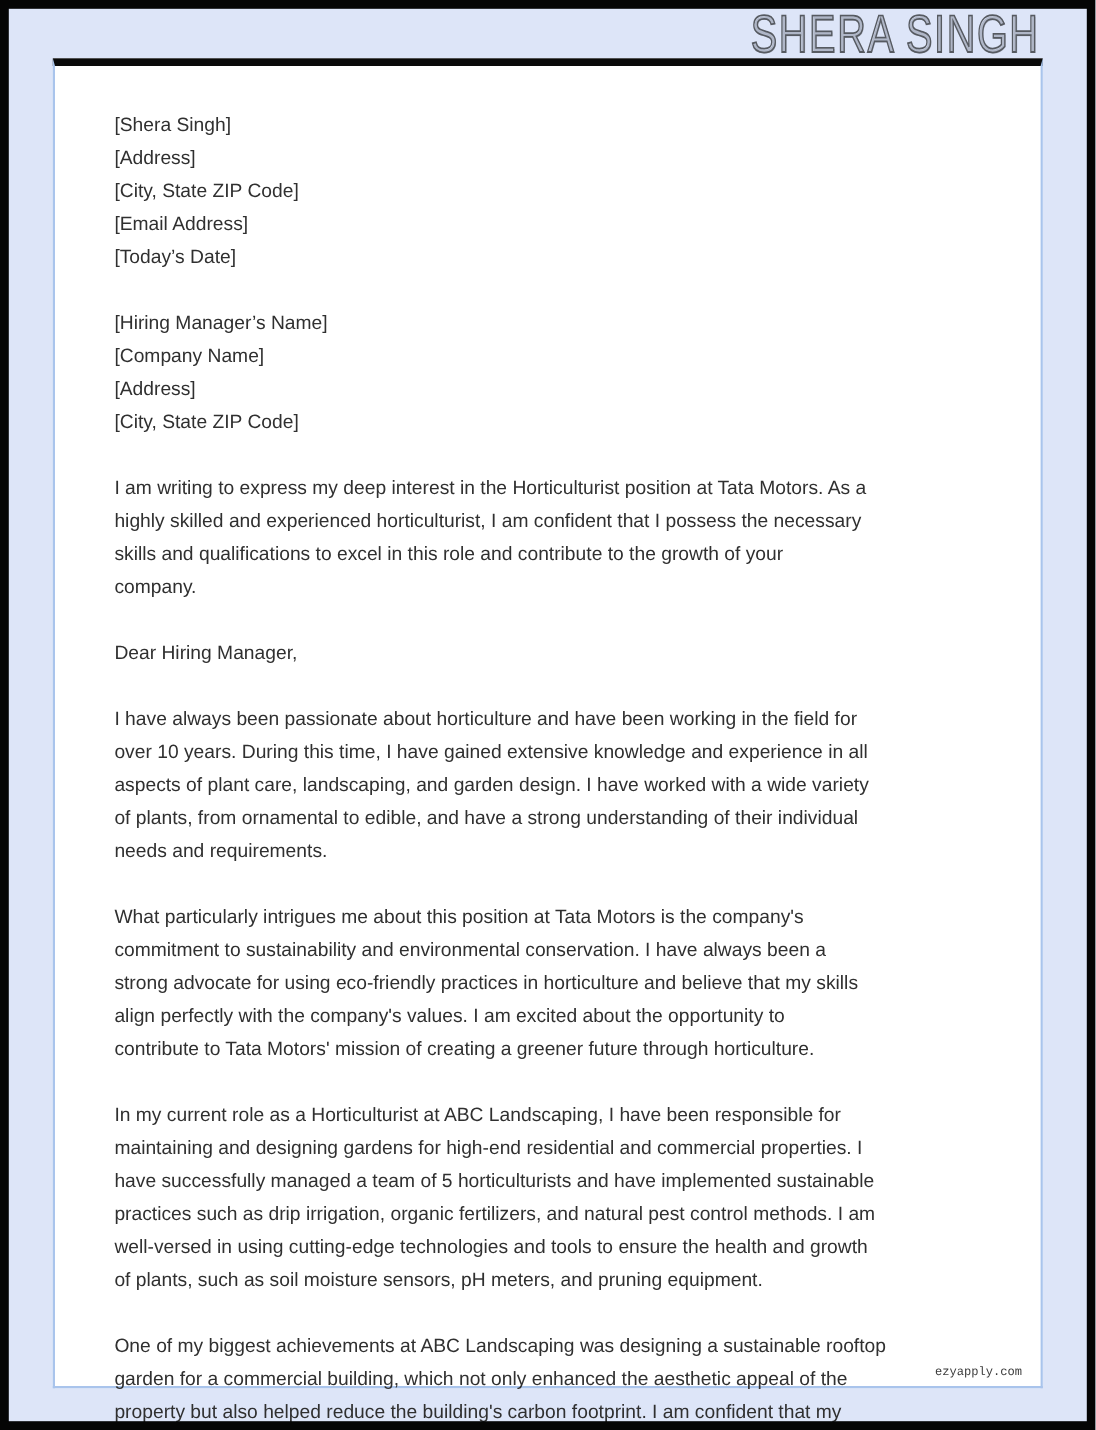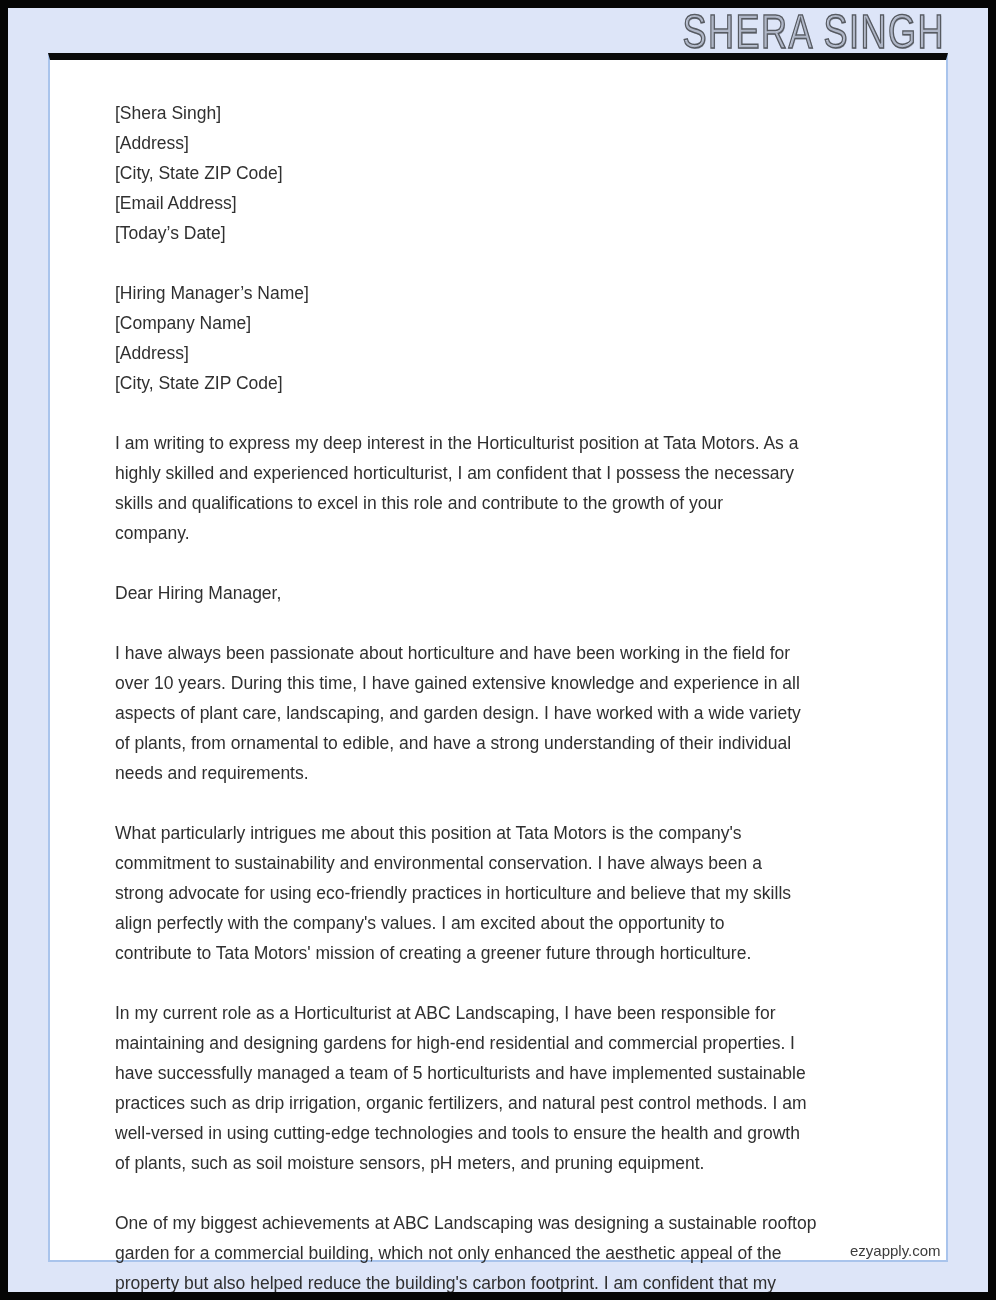--- a/index.html
+++ b/index.html
@@ -58,30 +58,31 @@
     left:99px;top:98px;
     width:800px;
     z-index:2;
     font-size:17.5px;
     line-height:30px;
     font-weight:300;
     color:var(--text-color);
   }
   .letter-block{
     white-space:pre-line;
-    margin:0 0 30px 16px;
+    margin:0 0 30px 5px;
   }
   .letter-block:last-child{margin-bottom:0;}
   .watermark{
     position:absolute;
     left:850px;top:1242px;
     z-index:10;
-    font-size:15px;
+    font-size:11px;
     color:var(--watermark-color);
     white-space:nowrap;
+    font-family:Liberation Mono, monospace;
   }
 </style>
 </head>
 <body>
 
 <div class="header-name">SHERA SINGH</div>
 
 <div class="page"></div>
 
 <div class="letter-body">

